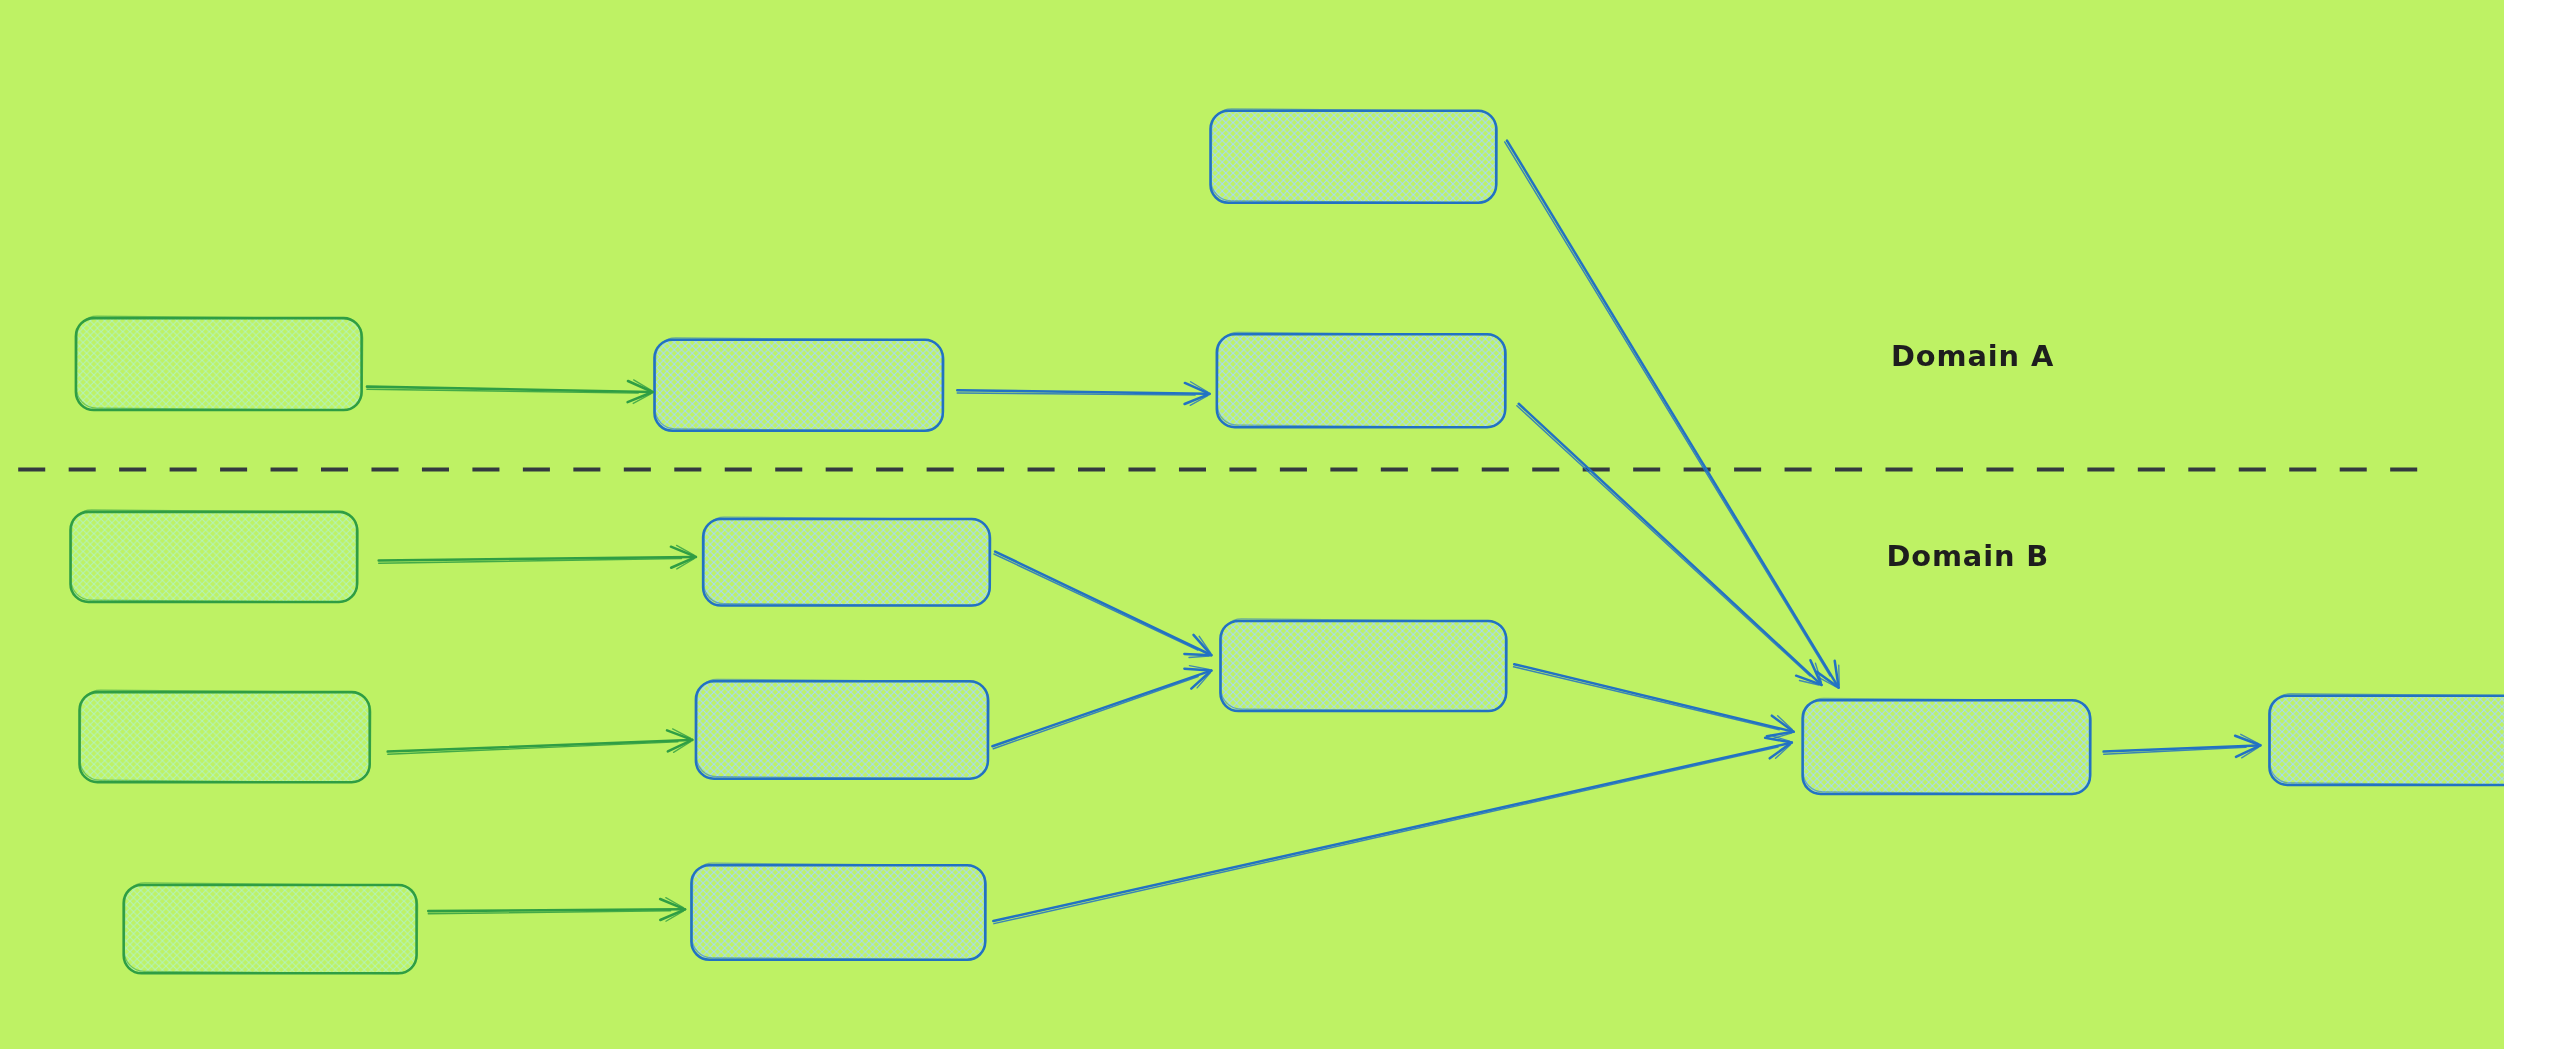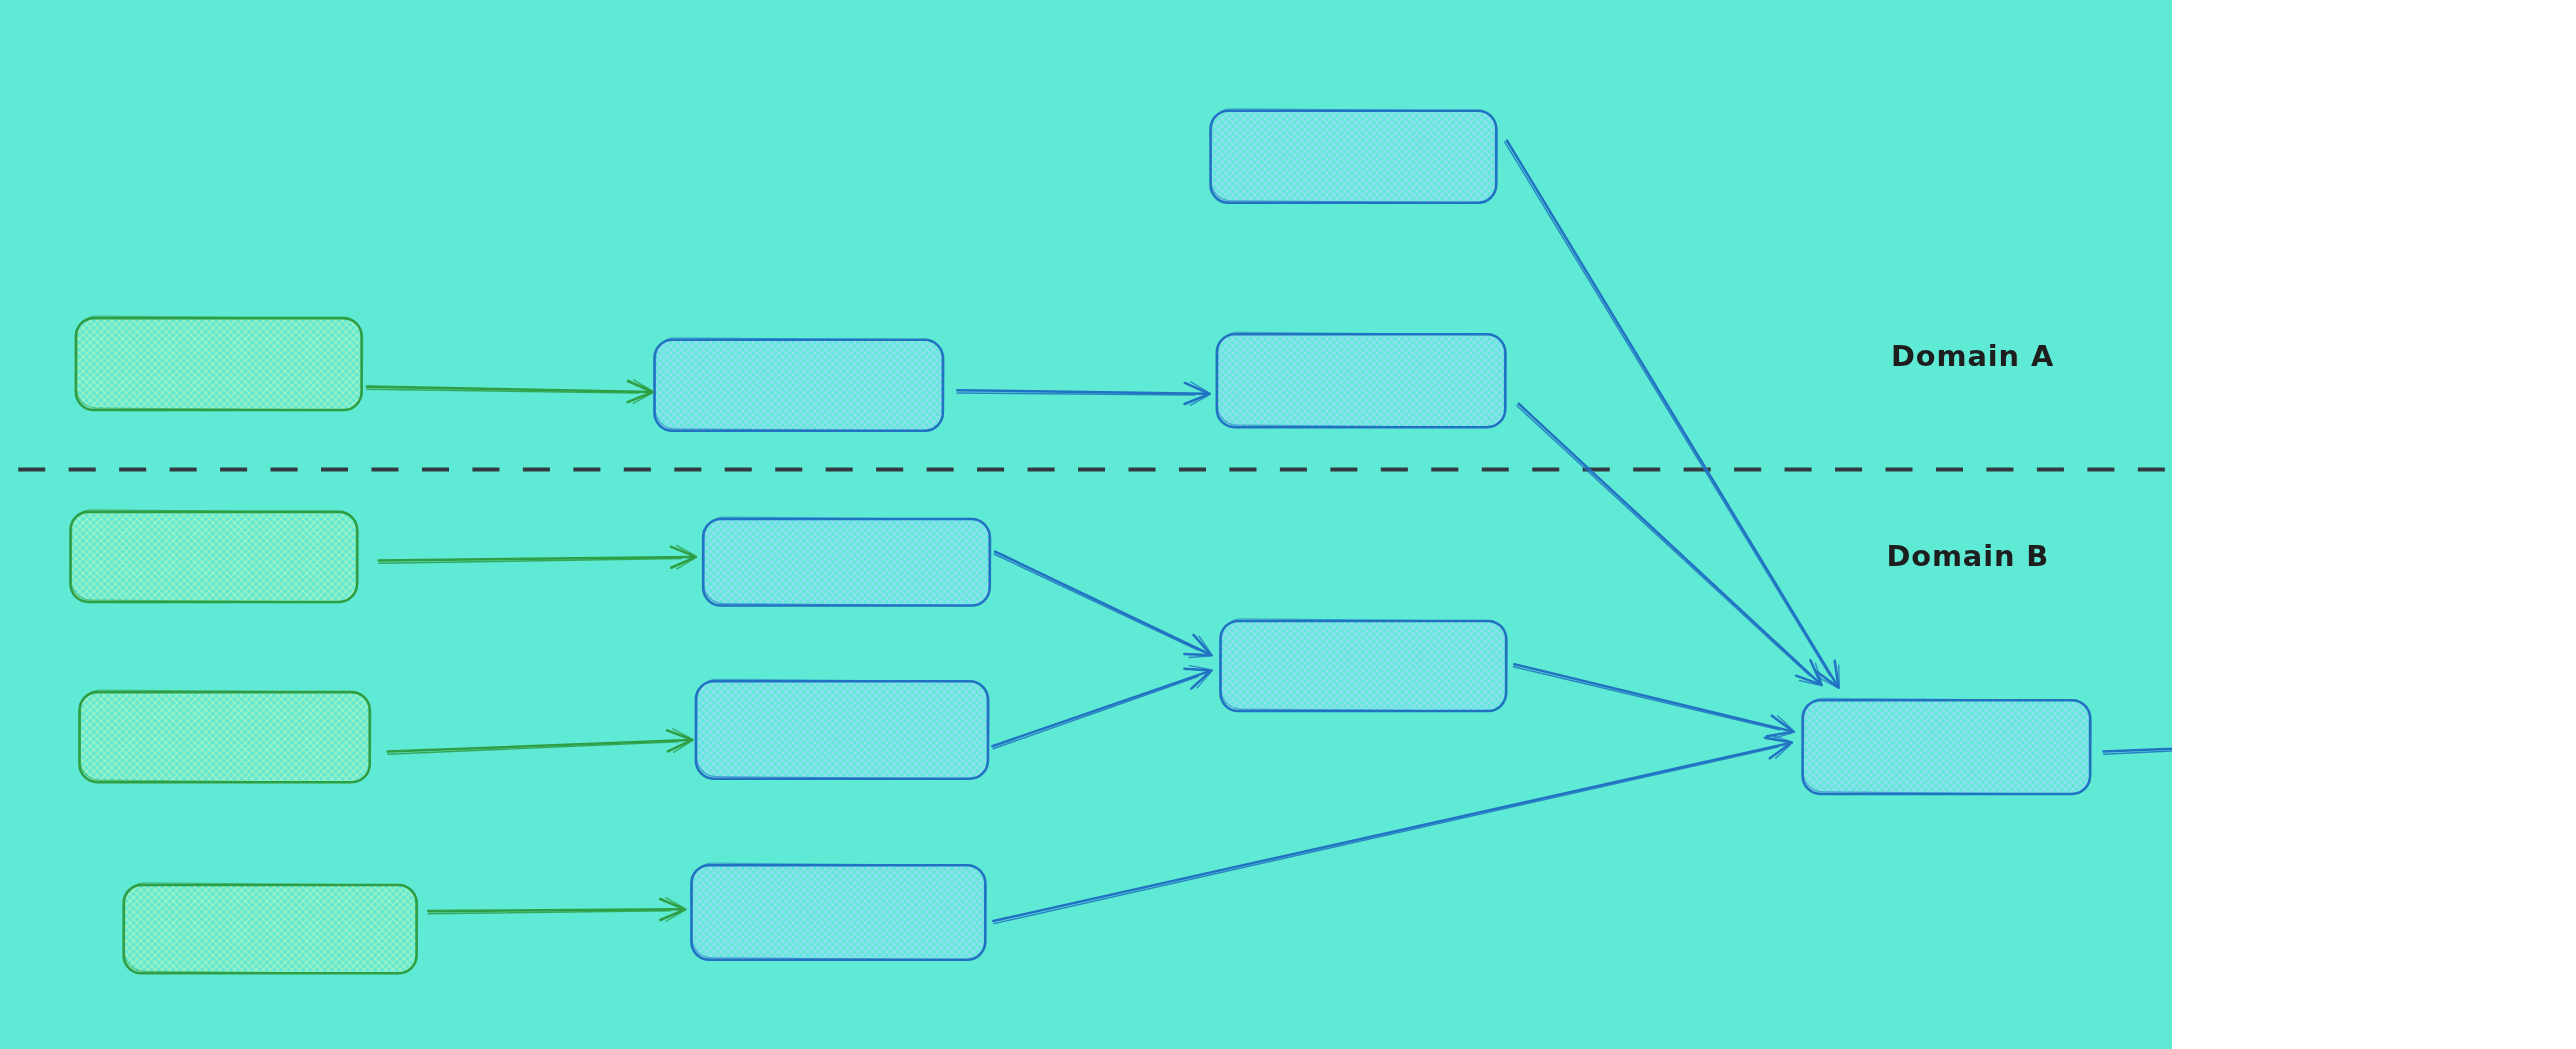--- a/index.html
+++ b/index.html
@@ -2,23 +2,23 @@
 <html style="font-size:14.4px"><head>
 <meta charset="utf-8">
 <style>
   html, body {
     margin: 0;
     padding: 0;
     background: #ffffff;
   }
   .canvas-wrap {
     position: relative;
-    width: 2172px;
+    width: 2504px;
     height: 1049px;
-    background: #5eead4;
+    background: #bef264;
     overflow: hidden;
   }
   svg#diagram {
     position: absolute;
     left: 0;
     top: 0;
     width: 2576px;
     height: 1049px;
     display: block;
   }

